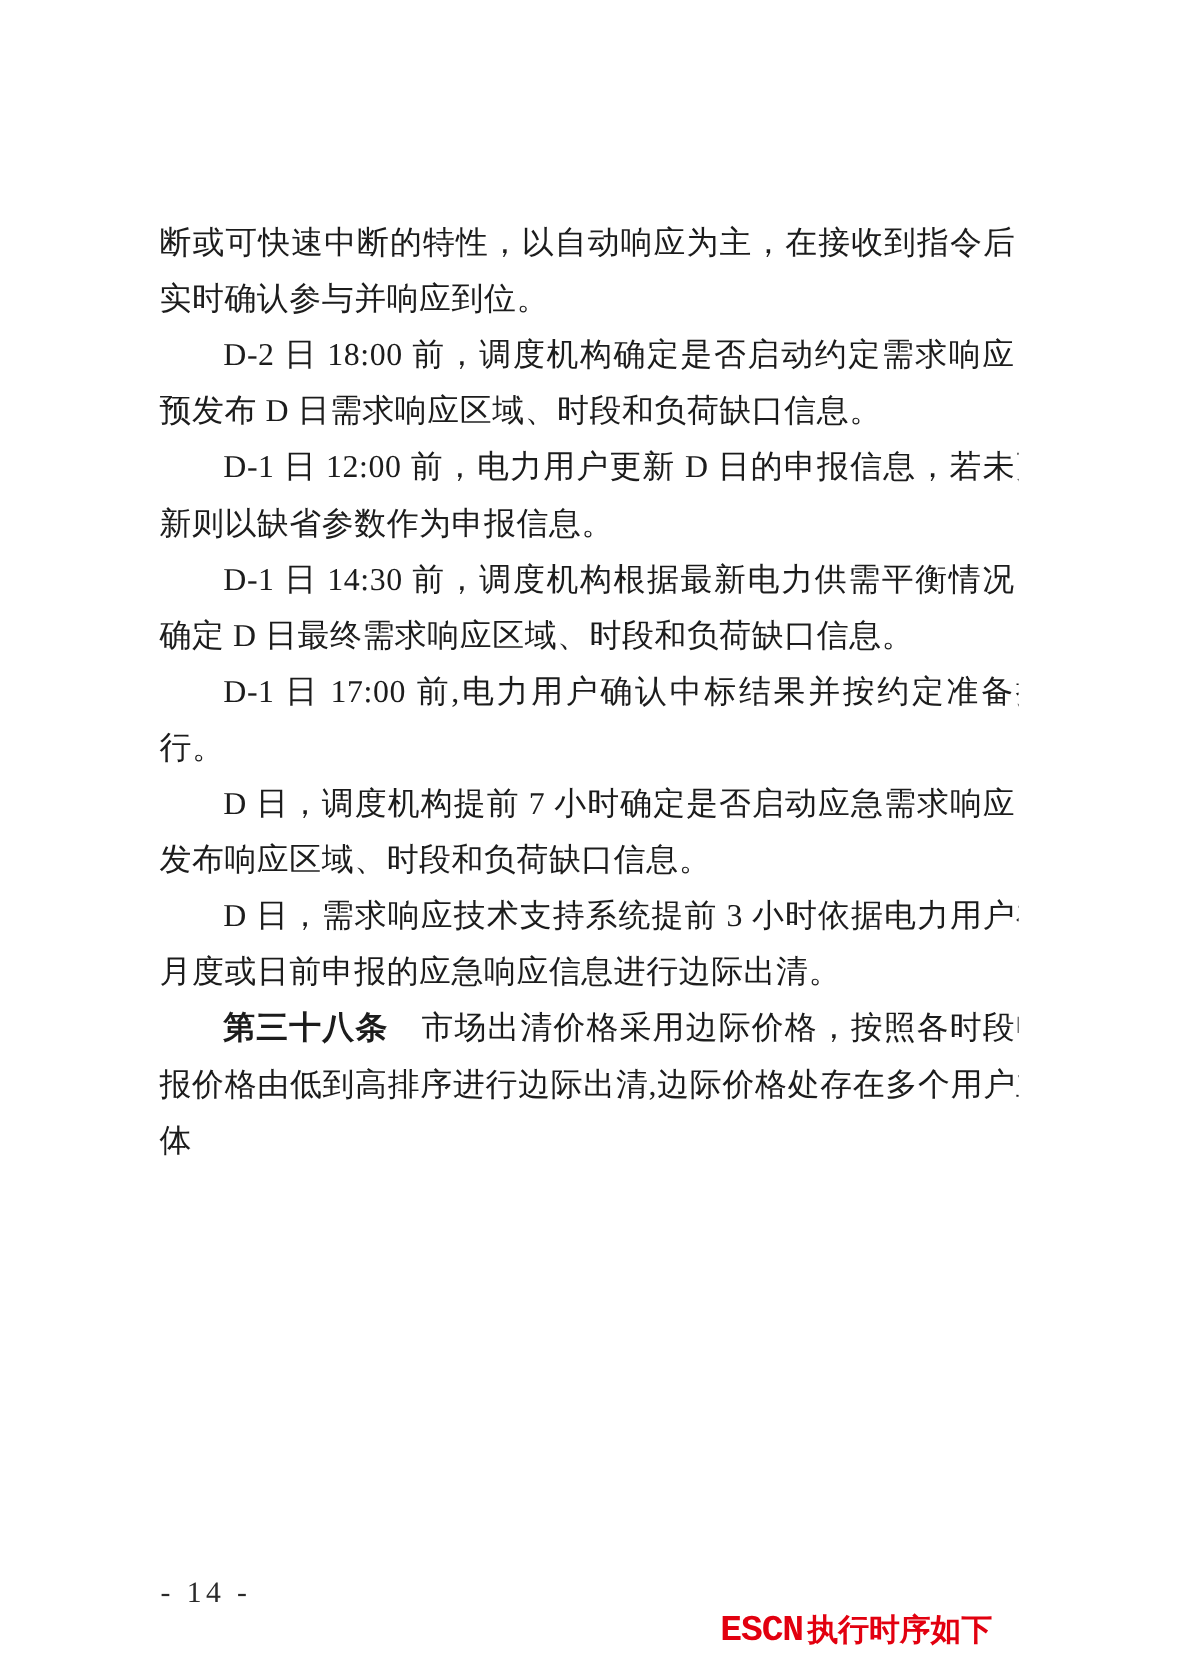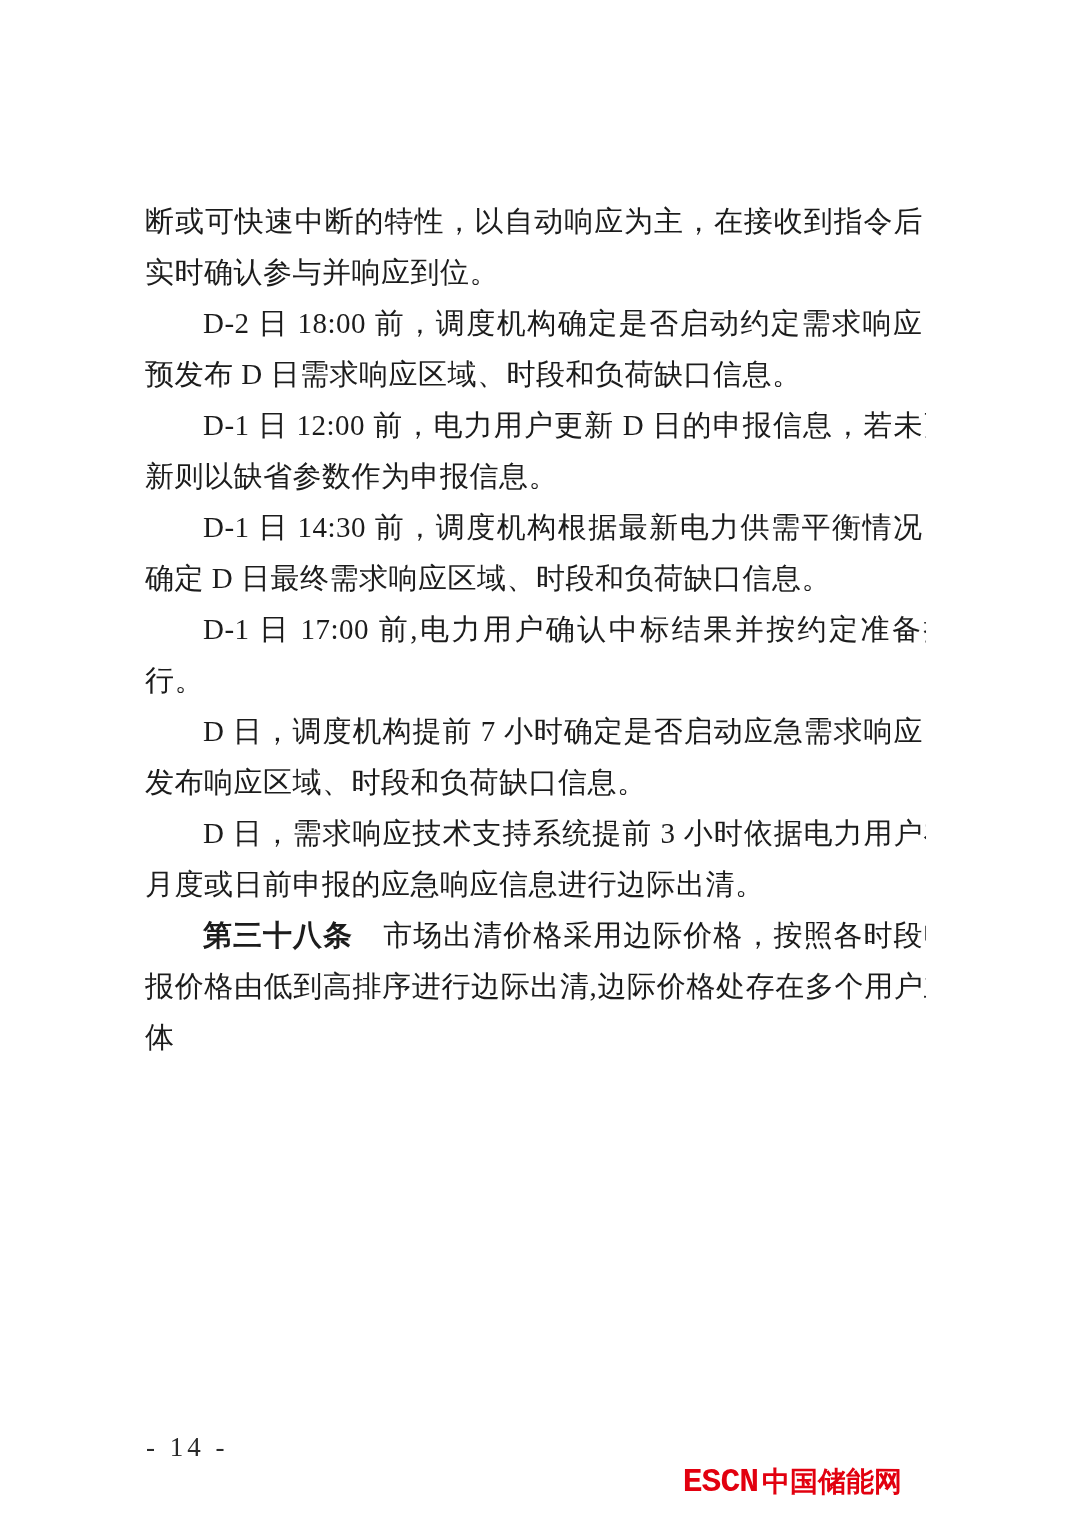--- a/index.html
+++ b/index.html
@@ -78,16 +78,16 @@
     <p class="indent"><span>D-1 日 17:00 前,电力用户确认中标结果并按约定准备执行。</span></p>
     <p class="indent"><span>D 日，调度机构提前 7 小时确定是否启动应急需求响应，发布响应区域、时段和负荷缺口信息。</span></p>
     <p class="indent"><span>D 日，需求响应技术支持系统提前 3 小时依据电力用户在月度或日前申报的应急响应信息进行边际出清。</span></p>
     <p class="indent"><span class="article-no">第三十八条</span><span>　市场出清价格采用边际价格，按照各时段申报价格由低到高排序进行边际出清,边际价格处存在多个用户主体</span></p>
   </div>
 
   <div class="footer-page-number">- 14 -</div>
 
   <div class="logo">
     <span class="latin" style="color: rgb(226, 0, 15); font-family: Liberation Mono, monospace;">ESCN</span>
-    <span class="cn" style="color: rgb(226, 0, 15);">中国储能网</span>
+    <span class="cn" style="color: rgb(226, 0, 15);">执行时序如下</span>
   </div>
 
 </div>
 
 </body></html>

